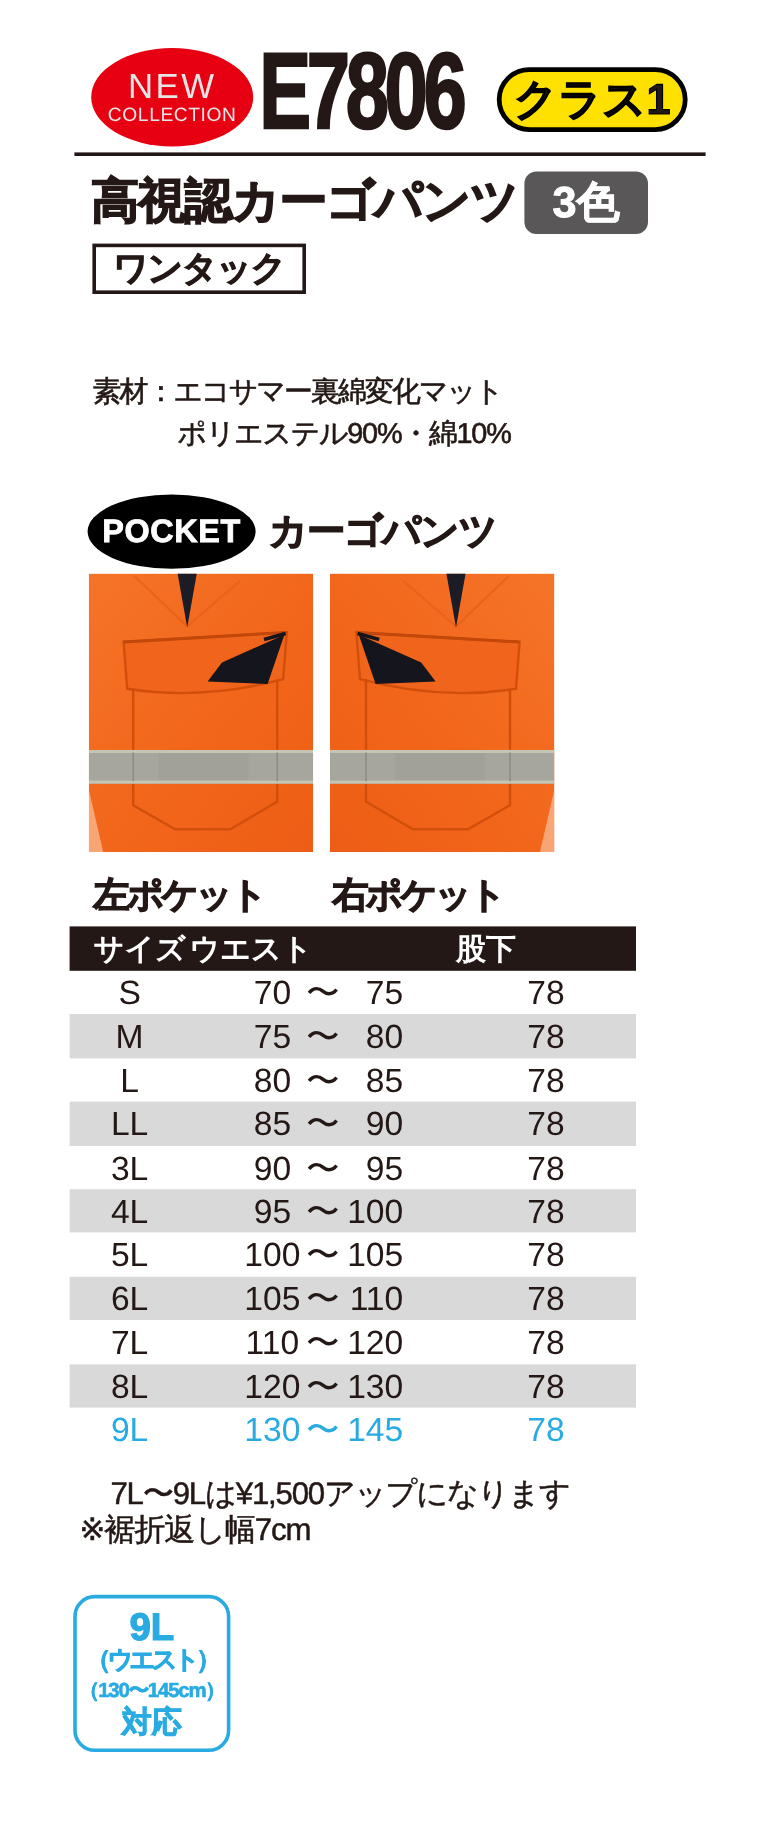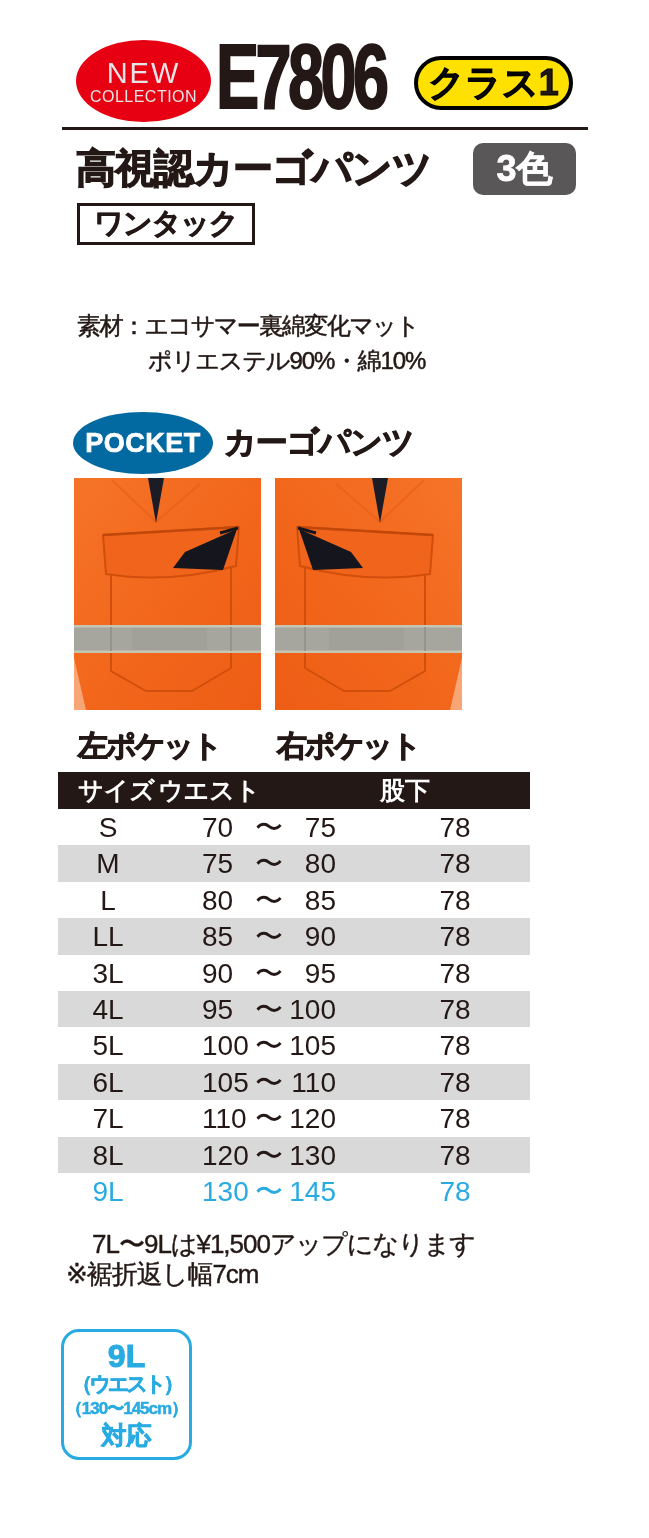--- a/index.html
+++ b/index.html
@@ -19,33 +19,33 @@
     -webkit-text-stroke:2px #231815;}
   .class-badge{left:414px;top:56px;width:159px;height:54px;background:#ffe100;border:4px solid #000;
     border-radius:29px;box-sizing:border-box;display:flex;align-items:center;justify-content:center;
     font-size:36px;font-weight:700;-webkit-text-stroke:1px #000;}
   .rule{left:62px;top:127px;width:526px;height:3px;background:#231815;}
 
   
   .page-title{left:76px;top:146px;font-size:40px;font-weight:700;letter-spacing:-1px;
     -webkit-text-stroke:1.3px #231815;line-height:1.1;}
   .colors-badge{left:437px;top:143px;width:103px;height:52px;background:#595757;border-radius:10px;
-    display:flex;align-items:center;justify-content:center;color:#fff;font-size:36px;font-weight:700;margin-left:36px;
+    display:flex;align-items:center;justify-content:center;color:#fff;font-size:36px;font-weight:700;
     -webkit-text-stroke:0.8px #fff;}
   .tuck-badge{left:77px;top:203px;width:178px;height:42px;border:3px solid #231815;box-sizing:border-box;
     display:flex;align-items:center;justify-content:center;font-size:29px;font-weight:700;
     -webkit-text-stroke:0.8px #231815;letter-spacing:-1px;}
   .price-row{left:76px;top:251px;display:flex;align-items:baseline;}
   .price-main{font-size:52px;font-weight:700;letter-spacing:-1px;line-height:1;-webkit-text-stroke:1px #231815;}
   .price-tax{font-size:33px;font-weight:700;line-height:1;letter-spacing:-2px;-webkit-text-stroke:0.6px #231815;}
   .material-1{left:77px;top:310px;font-size:24px;letter-spacing:-1.5px;-webkit-text-stroke:0.5px #231815;}
   .material-2{left:148px;top:345px;font-size:24px;letter-spacing:-1px;-webkit-text-stroke:0.5px #231815;}
 
   
-  .pocket-badge{left:73px;top:412px;width:140px;height:62px;background:#0369a1;border-radius:50%;
+  .pocket-badge{left:73px;top:412px;width:140px;height:62px;background:#000000;border-radius:50%;
     display:flex;align-items:center;justify-content:center;color:#fff;font-size:27px;font-weight:700;
     letter-spacing:0.5px;-webkit-text-stroke:0.7px #fff;}
   .pocket-heading{left:224px;top:421px;font-size:32px;font-weight:700;letter-spacing:-1px;
     -webkit-text-stroke:1px #231815;}
   .photo{position:absolute;top:478px;width:187px;height:232px;display:block;}
   .photo-left{left:74px;}
   .photo-right{left:275px;}
   .caption{top:726px;font-size:30px;font-weight:700;letter-spacing:-2px;-webkit-text-stroke:1px #231815;}
   .caption-left{left:78px;}
   .caption-right{left:277px;}
@@ -55,21 +55,21 @@
   .thead{display:grid;grid-template-columns:100px 222px 150px;height:37px;background:#231815;
     color:#fff;font-size:25px;font-weight:700;align-items:center;}
   .thead .h-size{padding-left:20px;}
   .thead .h-waist,.thead .h-inseam{}
   .trow{display:grid;grid-template-columns:100px 222px 150px;height:36.4px;align-items:center;
     font-size:28px;color:#231815;}
   .trow.shaded{background:#d9d9da;}
   .trow.highlight{color:#29abe2;}
   .tc{text-align:center;}
   .c-waist{display:flex;justify-content:center;align-items:baseline;}
-  .wmin{min-width:50px;text-align:left;}
+  .wmin{min-width:50px;text-align:center;}
   .wsep{margin:0 3px;}
   .wmax{min-width:50px;text-align:right;}
 
   
   .notes{left:66px;top:1229px;font-size:26px;letter-spacing:-1px;line-height:30px;
     -webkit-text-stroke:0.4px #231815;}
   .note-indent{margin-left:26px;}
 
   
   .support-box{left:61px;top:1329px;width:131px;height:131px;border:3.5px solid #29abe2;border-radius:18px;

